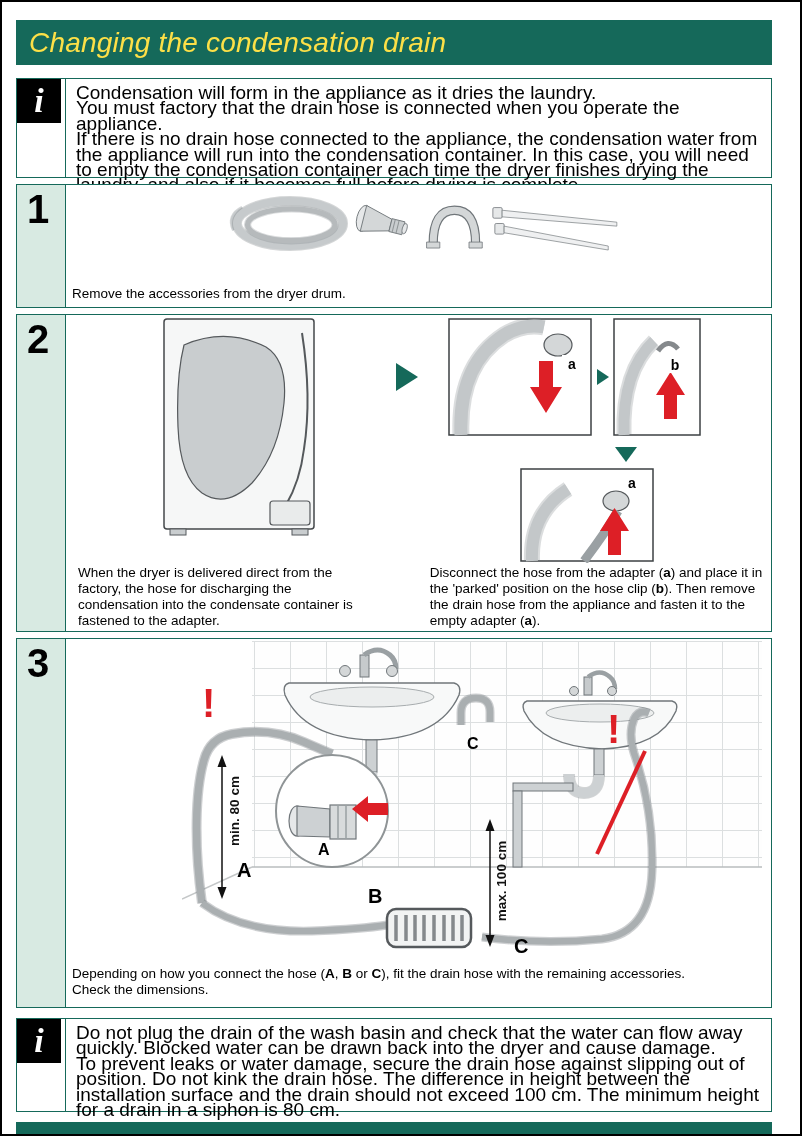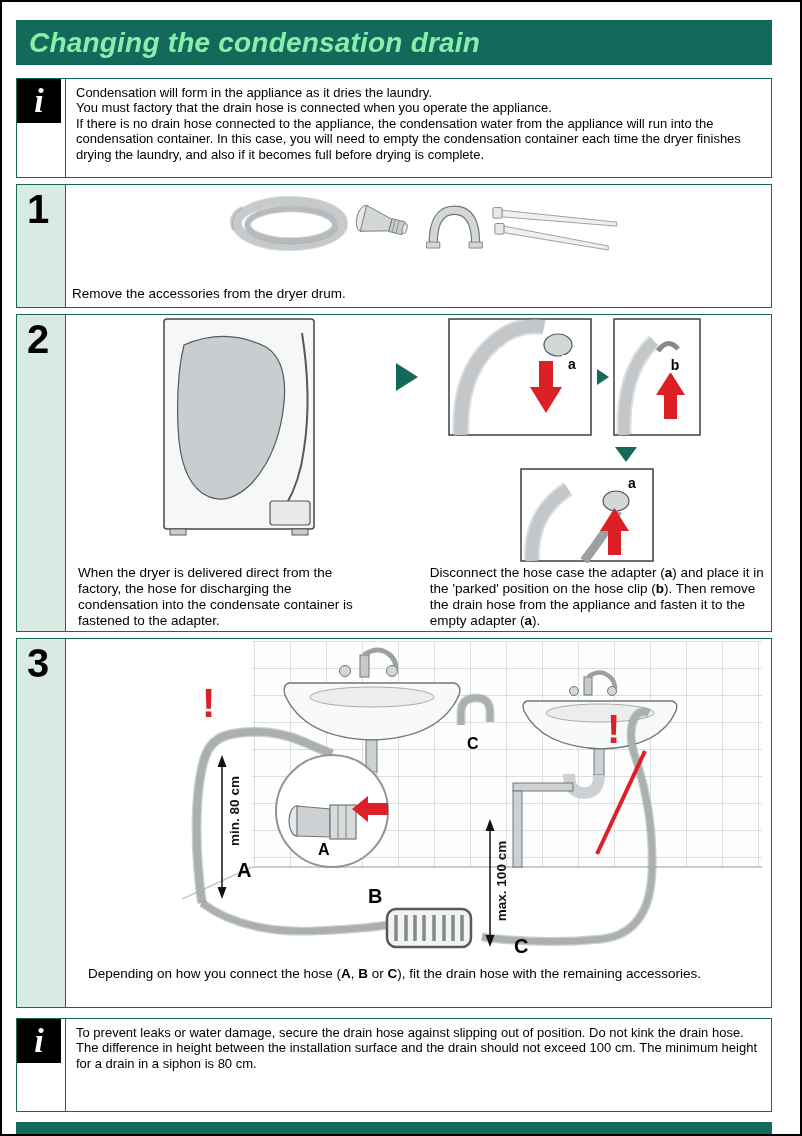--- a/index.html
+++ b/index.html
@@ -9,35 +9,35 @@
   }
   *{margin:0;padding:0;box-sizing:border-box;}
   body{background:#fff;}
   .page{
     position:relative;width:802px;height:1136px;background:#fff;
     border:2px solid #000;overflow:hidden;
     font-family:"Liberation Sans",sans-serif;color:#000;
   }
   .bar{position:absolute;left:14px;width:756px;background:var(--green);}
   .header-bar{top:18px;height:45px;display:flex;align-items:center;}
-  .header-title{color:#86efac;font-style:italic;font-weight:bold;font-size:28px;padding-left:13px;letter-spacing:.2px;}
+  .header-title{color:#fde047;font-style:italic;font-weight:normal;font-size:28px;padding-left:13px;letter-spacing:.2px;}
   .footer-bar{top:1120px;height:12px;}
   .sect{position:absolute;left:14px;width:756px;border:1px solid var(--green);display:flex;background:#fff;}
   .info1{top:76px;height:100px;}
   .info2{top:1016px;height:94px;}
   .s1{top:182px;height:124px;}
   .s2{top:312px;height:318px;}
   .s3{top:636px;height:370px;}
   .icon-col{flex:0 0 49px;border-right:1px solid var(--green);}
   .info-icon{width:44px;height:44px;background:#000;color:#fff;display:flex;align-items:center;justify-content:center;
     font-family:"Liberation Serif",serif;font-style:italic;font-weight:bold;font-size:34px;}
   .num-col{flex:0 0 49px;background:var(--mint);border-right:1px solid var(--green);
     font-size:40px;font-weight:bold;line-height:1;padding:4px 0 0 10px;}
   .body-col{flex:1;position:relative;display:flex;flex-direction:column;min-width:0;}
-  .text-block{padding:6px 10px 0 10px;font-size:13px;line-height:15.4px;}
+  .text-block{padding:6px 10px 0 10px;font-size:19px;line-height:15.4px;}
   .caption{font-size:13.5px;line-height:16px;padding-left:6px;}
   .s1 .body-col{justify-content:space-between;padding-bottom:5px;gap:32px;}
   .acc-svg{margin:8px 0 0 12px;}
   .s2-svg{margin:2px 0 0 0;}
   .s3-svg{margin:2px 0 0 116px;}
   .cap-row{display:flex;margin-top:2px;align-items:flex-end;}
   .cap-left{width:300px;margin-left:6px;}
   .cap-right{width:352px;margin-left:56px;}
   .block{display:block;}
   svg{display:block;}
@@ -144,21 +144,21 @@
           <path d="M466 244 Q464 196 502 172" fill="none" stroke="#c3c7c9" stroke-width="12"></path>
           <ellipse cx="550" cy="184" rx="13" ry="10" fill="#d4d7d8" stroke="#55595c" stroke-width="1.2"></ellipse>
           <path d="M518 244 Q540 215 552 194" fill="none" stroke="#9aa0a3" stroke-width="9"></path>
           <path d="M542 238 h13 v-24 h8 l-14.5 -23 -14.5 23 h8 z" fill="#dd1f26"></path>
           <rect x="556" y="158" width="20" height="16" fill="#fff"></rect>
           <text x="566" y="171" text-anchor="middle" font-size="14" font-weight="bold">a</text>
         </g>
       </svg>
       <div class="cap-row">
         <p class="caption cap-left">When the dryer is delivered direct from the factory, the hose for discharging the condensation into the condensate container is fastened to the adapter.</p>
-        <p class="caption cap-right"><span>Disconnect the hose case the adapter (</span><b>a</b><span>) and place it in the 'parked' position on the hose clip (</span><b>b</b><span>). Then remove the drain hose from the appliance and fasten it to the empty adapter (</span><b>a</b><span>).</span></p>
+        <p class="caption cap-right"><span>Disconnect the hose from the adapter (</span><b>a</b><span>) and place it in the 'parked' position on the hose clip (</span><b>b</b><span>). Then remove the drain hose from the appliance and fasten it to the empty adapter (</span><b>a</b><span>).</span></p>
       </div>
     </div>
   </section>
 
   <section class="sect s3">
     <div class="num-col">3</div>
     <div class="body-col">
       <svg class="s3-svg" width="580" height="322" viewBox="0 0 580 322">
         <defs>
           <pattern id="tiles" width="36" height="27" patternUnits="userSpaceOnUse">
@@ -253,32 +253,33 @@
           <line x1="233" y1="274" x2="233" y2="300" stroke="#85898c" stroke-width="3.5"></line>
           <line x1="242" y1="274" x2="242" y2="300" stroke="#85898c" stroke-width="3.5"></line>
           <line x1="252" y1="274" x2="252" y2="300" stroke="#85898c" stroke-width="3.5"></line>
           <line x1="262" y1="274" x2="262" y2="300" stroke="#85898c" stroke-width="3.5"></line>
           <line x1="271" y1="274" x2="271" y2="300" stroke="#85898c" stroke-width="3.5"></line>
           <line x1="280" y1="274" x2="280" y2="300" stroke="#85898c" stroke-width="3.5"></line>
         </g>
         <text x="186" y="262" font-size="20" font-weight="bold">B</text>
         <text x="332" y="312" font-size="20" font-weight="bold">C</text>
       </svg>
-      <p class="caption" style="margin-top:3px;margin-left:16px;"><span>Depending on how you connect the hose (</span><b>A</b><span>, </span><b>B</b><span> or </span><b>C</b><span>), fit the drain hose with the remaining accessories.</span></p>
+      <p class="caption" style="margin-top:3px;"><span>Depending on how you connect the hose (</span><b>A</b><span>, </span><b>B</b><span> or </span><b>C</b><span>), fit the drain hose with the remaining accessories.</span><span class="block">Check the dimensions.</span></p>
     </div>
   </section>
 
   <section class="sect info2">
     <div class="icon-col">
       <div class="info-icon">
         <span>i</span>
       </div>
     </div>
     <div class="body-col">
       <div class="text-block">
+        <div>Do not plug the drain of the wash basin and check that the water can flow away quickly. Blocked water can be drawn back into the dryer and cause damage.</div>
         <div>To prevent leaks or water damage, secure the drain hose against slipping out of position. Do not kink the drain hose. The difference in height between the installation surface and the drain should not exceed 100 cm. The minimum height for a drain in a siphon is 80 cm.</div>
       </div>
     </div>
   </section>
 
   <div class="bar footer-bar"></div>
 
 </div>
 
 </body></html>

